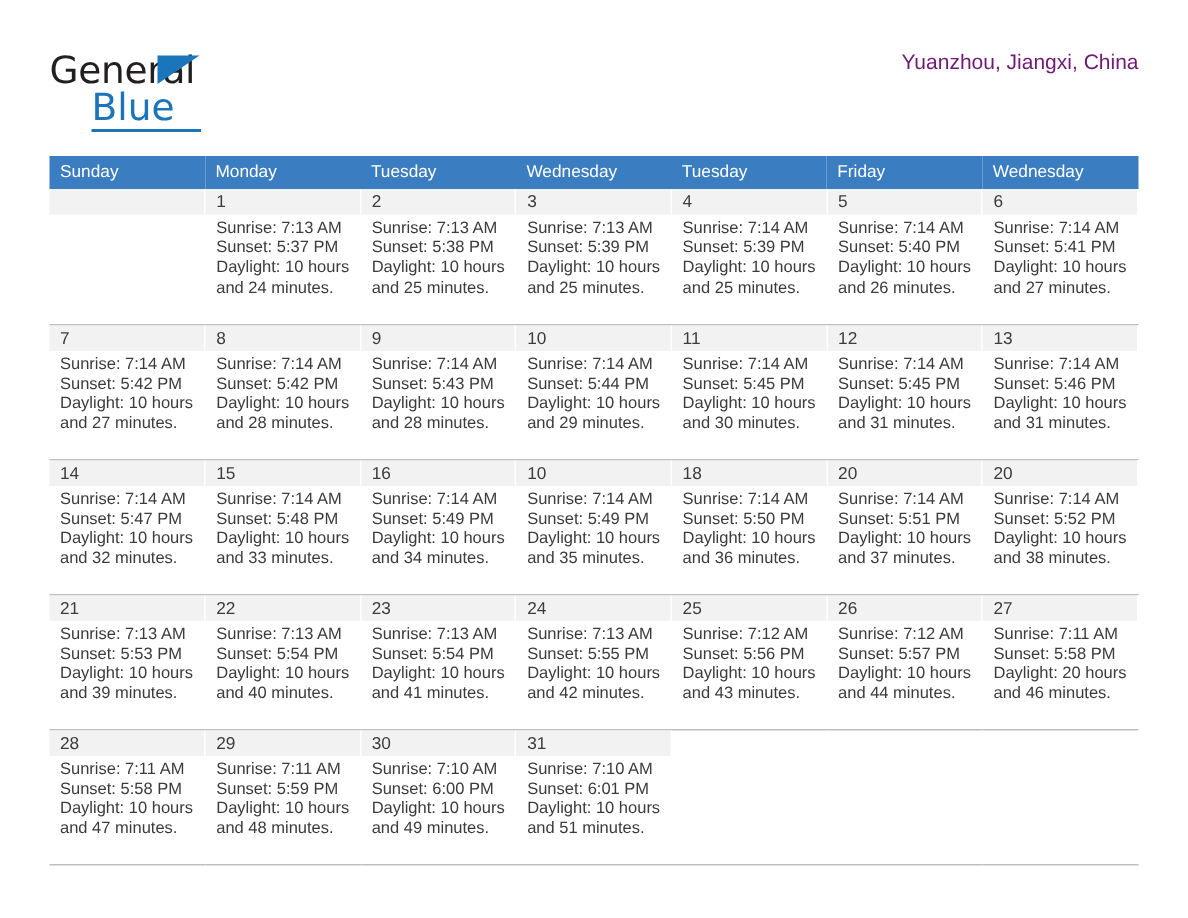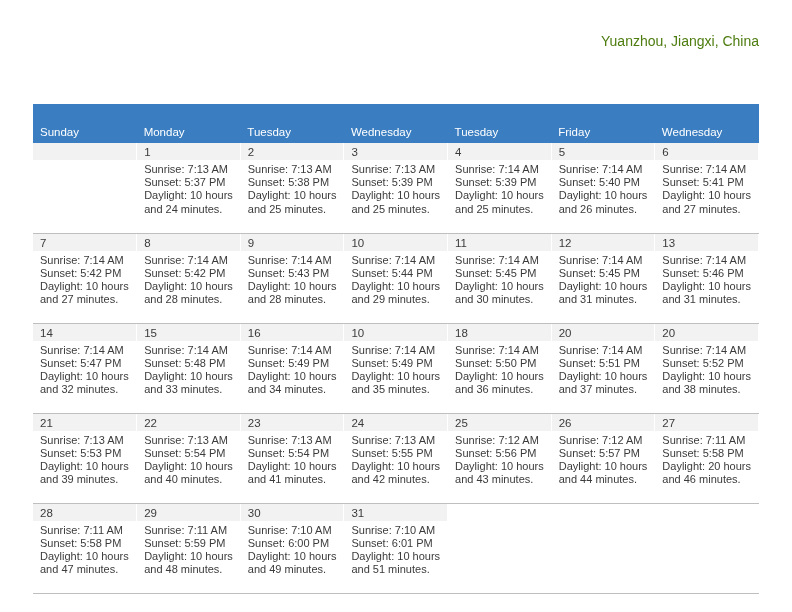--- a/index.html
+++ b/index.html
@@ -64,41 +64,41 @@
     text-align: right;
   }
   .cal-title {
     font-size: 28px;
     color: #3b3b3b;
     line-height: 1.2;
     white-space: nowrap;
   }
   .cal-subtitle {
     font-size: 14px;
-    color: #4d7c0f;
+    color: #701a75;
     line-height: 1.2;
     margin-top: 7px;
     white-space: nowrap;
   }
 
   
   .calendar {
     position: absolute;
     left: 33px; top: 104px;
     width: 726px;
     border-collapse: collapse;
     table-layout: fixed;
   }
   .calendar th {
     background: #3a7dc0;
     color: #ffffff;
     font-size: 11.5px;
     font-weight: normal;
     text-align: left;
-    padding: 22px 0 5px 7px;
+    padding: 5px 0 5px 7px;
     height: 21px;
     border: none;
   }
   .calendar td {
     width: 103.7px;
     height: 90px;
     vertical-align: top;
     padding: 0;
     border-right: 1px solid #ffffff;
     border-bottom: 1px solid #bfbfbf;
@@ -130,20 +130,26 @@
   .details div { white-space: nowrap; }
   .details .daylight { white-space: normal; }
 </style>
 </head>
 <body>
 
 <div class="page">
 
   <div class="header">
 
+    <div class="brand">
+      <span class="brand-general">General</span>
+      <span class="brand-flag"></span>
+      <span class="brand-blue">Blue</span>
+      <span class="brand-underline"></span>
+    </div>
 
     <div class="titles">
       <div class="cal-subtitle">Yuanzhou, Jiangxi, China</div>
     </div>
 
   </div>
 
   <table class="calendar">
     <thead>
       <tr>

